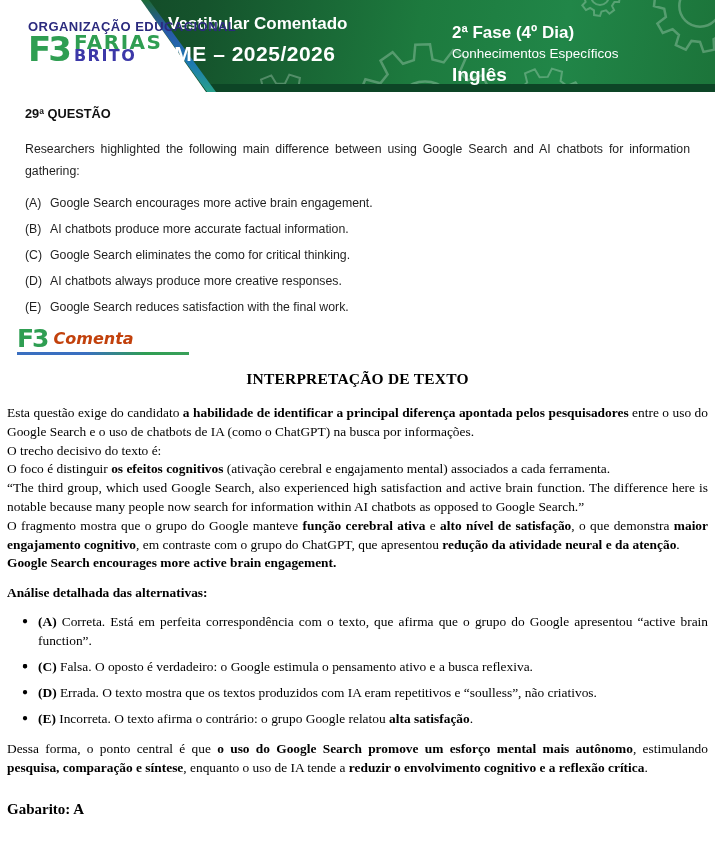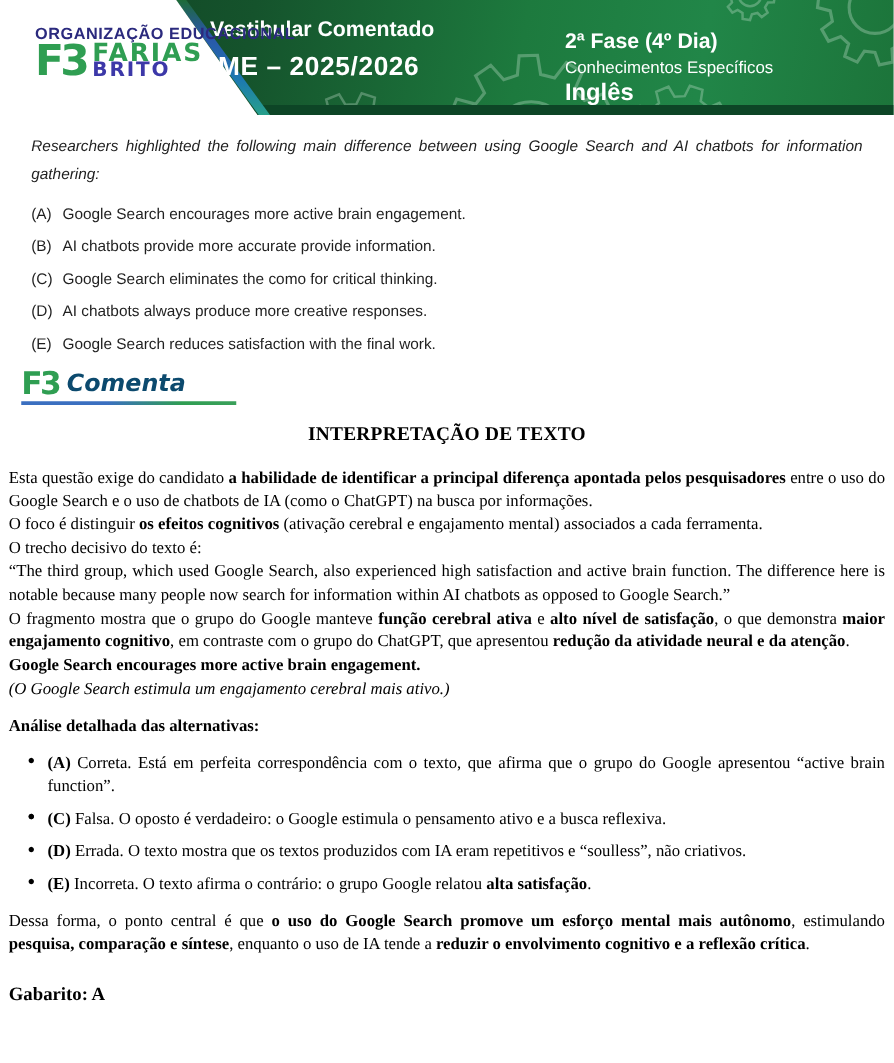--- a/index.html
+++ b/index.html
@@ -27,29 +27,29 @@
   .logo-block{position:absolute;z-index:3;left:28px;top:19px;}
   .org-label{font-size:13px;font-weight:bold;color:#2b2a7e;letter-spacing:0.45px;margin-bottom:1px;}
   .brand-row{display:flex;align-items:center;}
   .fb-mark{font-size:34px;line-height:0.85;font-weight:bold;color:#2f9e52;letter-spacing:-3px;margin-right:5px;font-family:"DejaVu Sans",sans-serif;}
   .brand-stack{display:flex;flex-direction:column;}
   .brand-1{font-size:20px;line-height:14px;font-weight:bold;color:#2f9e52;letter-spacing:1.5px;font-family:"DejaVu Sans",sans-serif;}
   .brand-2{font-size:16px;line-height:14px;font-weight:bold;color:#3c38a8;letter-spacing:1.5px;font-family:"DejaVu Sans",sans-serif;}
   
   .question{padding:14px 25px 0 25px;font-size:12.3px;color:#1f1f1f;}
   .q-number{font-size:12.8px;font-weight:bold;margin:0 0 17px 0;color:#111;}
-  .q-stem{margin:0 0 11px 0;line-height:22px;text-align:justify;font-style:italic;}
+  .q-stem{margin:0 0 11px 0;line-height:22px;text-align:justify;}
   .options{list-style:none;margin:10px 0 0 0;padding:0;}
   .options li{line-height:21px;margin-bottom:5px;display:flex;}
   .opt-key{width:25px;flex:none;}
   
   .comenta-logo{margin:10px 0 0 17px;width:172px;}
   .comenta-row{display:flex;align-items:center;}
   .fb-mark-sm{font-size:25px;line-height:0.85;font-weight:bold;color:#2f9e52;letter-spacing:-2px;margin-right:6px;font-family:"DejaVu Sans",sans-serif;}
-  .comenta-word{font-size:19px;font-weight:bold;font-style:italic;color:#0c4a6e;font-family:"DejaVu Sans",sans-serif;}
+  .comenta-word{font-size:16px;font-weight:bold;font-style:italic;color:#c2410c;font-family:"DejaVu Sans",sans-serif;}
   .comenta-underline{height:3px;margin-top:3px;background:linear-gradient(to right,#3a6fc0 0%,#3a6fc0 40%,#2f9e52 75%,#3aa05a 100%);}
   
   .comenta-body{padding:15px 7px 0 7px;font-family:"Liberation Serif","DejaVu Serif",serif;font-size:13.4px;line-height:18.8px;color:#000;}
   .section-title{text-align:center;font-size:15.5px;font-weight:bold;letter-spacing:0.2px;margin:0 0 15px 0;}
   .comenta-body p{margin:0;text-align:justify;}
   .analysis-title{font-weight:bold;margin-top:11px !important;}
   .bullets{list-style:none;margin:9px 0 0 0;padding:0;}
   .bullets li{position:relative;padding-left:31px;margin-bottom:7px;line-height:19px;text-align:justify;}
   .bullet-dot{position:absolute;left:15px;top:-1px;font-size:10px;}
   .closing{margin-top:12px !important;}
@@ -102,29 +102,30 @@
   </div>
 
   <div class="txt right-block">
     <div class="right-line1">2ª Fase (4º Dia)</div>
     <div class="right-line2">Conhecimentos Específicos</div>
     <div class="right-line3">Inglês</div>
   </div>
 </header>
 
 <section class="question">
+  <h2 class="q-number">29ª QUESTÃO</h2>
   <p class="q-stem">Researchers highlighted the following main difference between using Google Search and AI chatbots for information gathering:</p>
   <ul class="options">
     <li>
       <span class="opt-key">(A)</span>
       <span>Google Search encourages more active brain engagement.</span>
     </li>
     <li>
       <span class="opt-key">(B)</span>
-      <span>AI chatbots provide more accurate provide information.</span>
+      <span>AI chatbots produce more accurate factual information.</span>
     </li>
     <li>
       <span class="opt-key">(C)</span>
       <span>Google Search eliminates the como for critical thinking.</span>
     </li>
     <li>
       <span class="opt-key">(D)</span>
       <span>AI chatbots always produce more creative responses.</span>
     </li>
     <li>
@@ -139,26 +140,25 @@
     <span class="fb-mark-sm">F3</span>
     <span class="comenta-word">Comenta</span>
   </div>
   <div class="comenta-underline"></div>
 </div>
 
 <section class="comenta-body">
   <h3 class="section-title">INTERPRETAÇÃO DE TEXTO</h3>
 
   <p>Esta questão exige do candidato <span style="font-weight: bold;">a habilidade de identificar a principal diferença apontada pelos pesquisadores</span> entre o uso do Google Search e o uso de chatbots de IA (como o ChatGPT) na busca por informações.</p>
+  <p>O trecho decisivo do texto é:</p>
   <p>O foco é distinguir <span style="font-weight: bold;">os efeitos cognitivos</span> (ativação cerebral e engajamento mental) associados a cada ferramenta.</p>
-  <p>O trecho decisivo do texto é:</p>
   <p>“The third group, which used Google Search, also experienced high satisfaction and active brain function. The difference here is notable because many people now search for information within AI chatbots as opposed to Google Search.”</p>
   <p>O fragmento mostra que o grupo do Google manteve <span style="font-weight: bold;">função cerebral ativa</span> e <span style="font-weight: bold;">alto nível de satisfação</span>, o que demonstra <span style="font-weight: bold;">maior engajamento cognitivo</span>, em contraste com o grupo do ChatGPT, que apresentou <span style="font-weight: bold;">redução da atividade neural e da atenção</span>.</p>
   <p><span style="font-weight: bold;">Google Search encourages more active brain engagement.</span></p>
-  <p><span style="font-style: italic;">(O Google Search estimula um engajamento cerebral mais ativo.)</span></p>
 
   <p class="analysis-title">Análise detalhada das alternativas:</p>
 
   <ul class="bullets">
     <li><span class="bullet-dot">●</span><span><span style="font-weight: bold;">(A)</span> Correta. Está em perfeita correspondência com o texto, que afirma que o grupo do Google apresentou “active brain function”.</span></li>
     <li><span class="bullet-dot">●</span></li>
     <li><span class="bullet-dot">●</span><span><span style="font-weight: bold;">(C)</span> Falsa. O oposto é verdadeiro: o Google estimula o pensamento ativo e a busca reflexiva.</span></li>
     <li><span class="bullet-dot">●</span><span><span style="font-weight: bold;">(D)</span> Errada. O texto mostra que os textos produzidos com IA eram repetitivos e “soulless”, não criativos.</span></li>
     <li><span class="bullet-dot">●</span><span><span style="font-weight: bold;">(E)</span> Incorreta. O texto afirma o contrário: o grupo Google relatou <span style="font-weight: bold;">alta satisfação</span>.</span></li>
   </ul>

